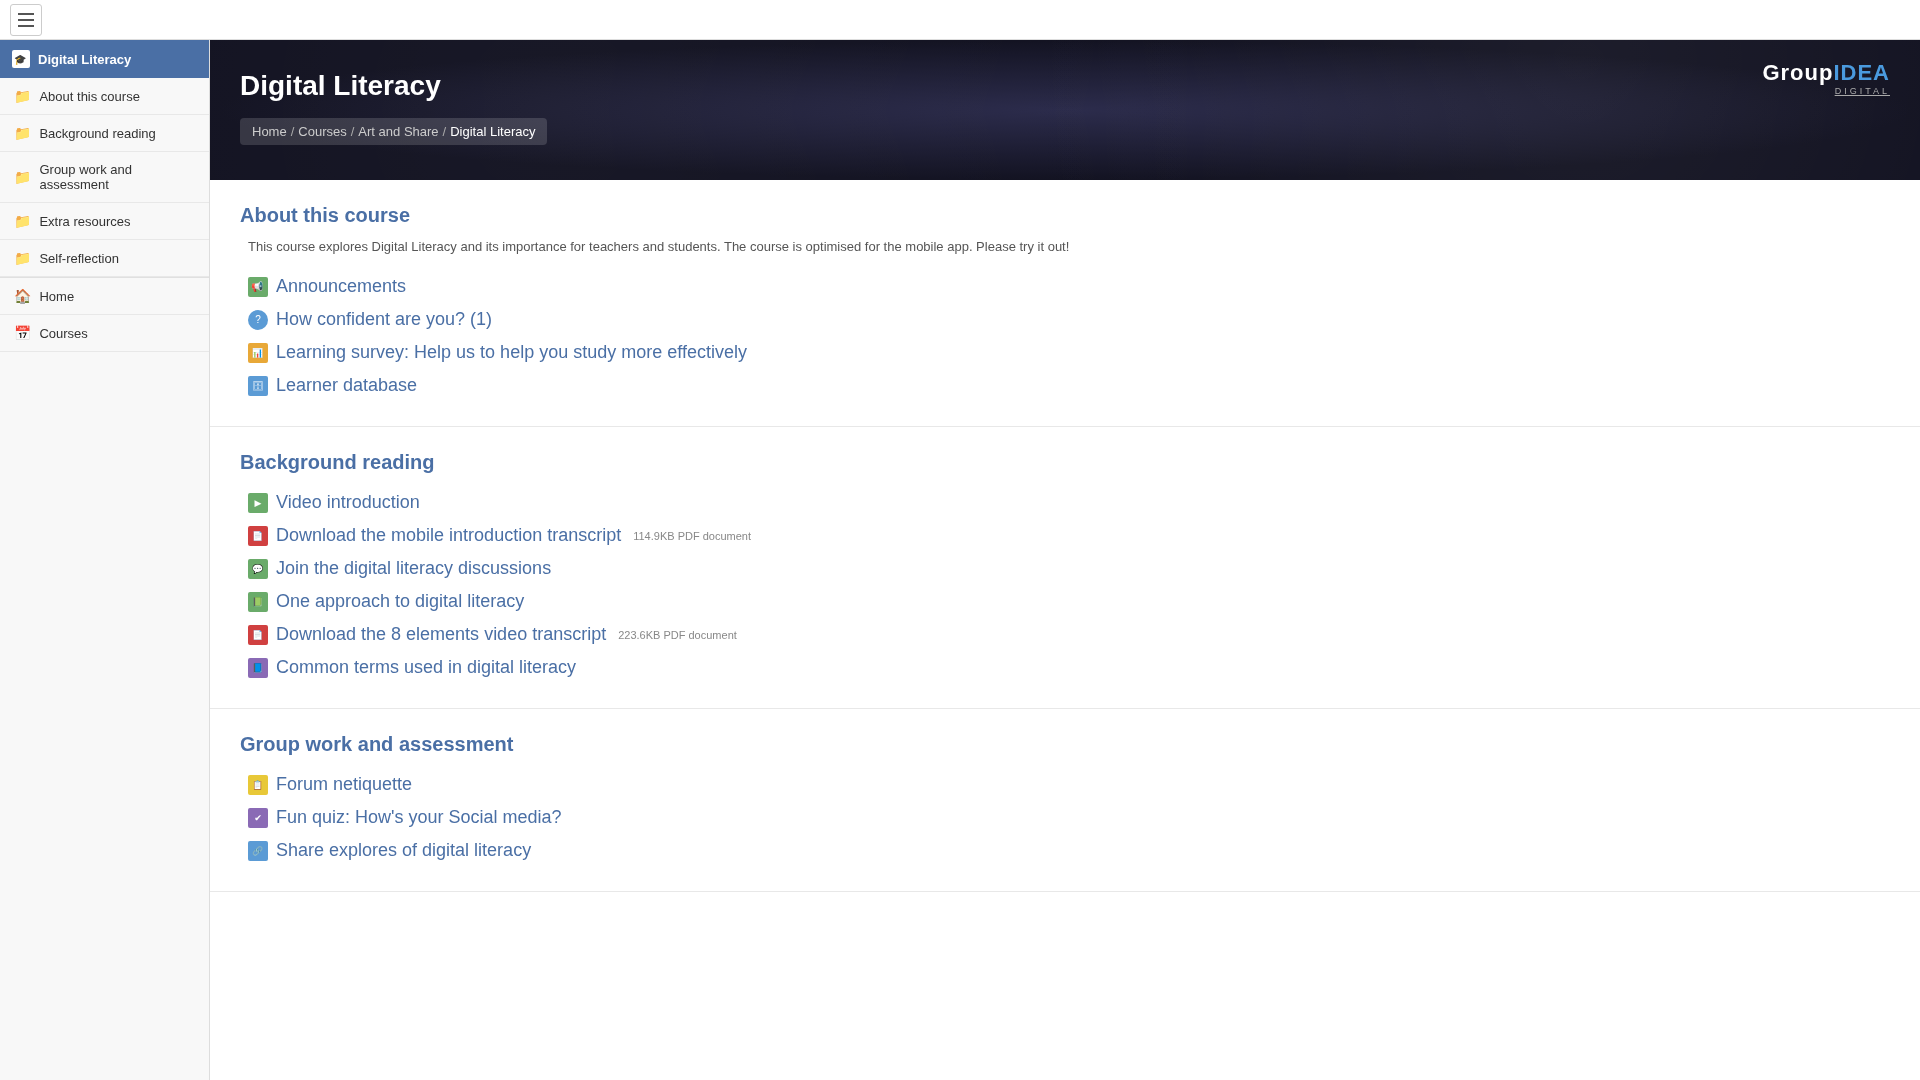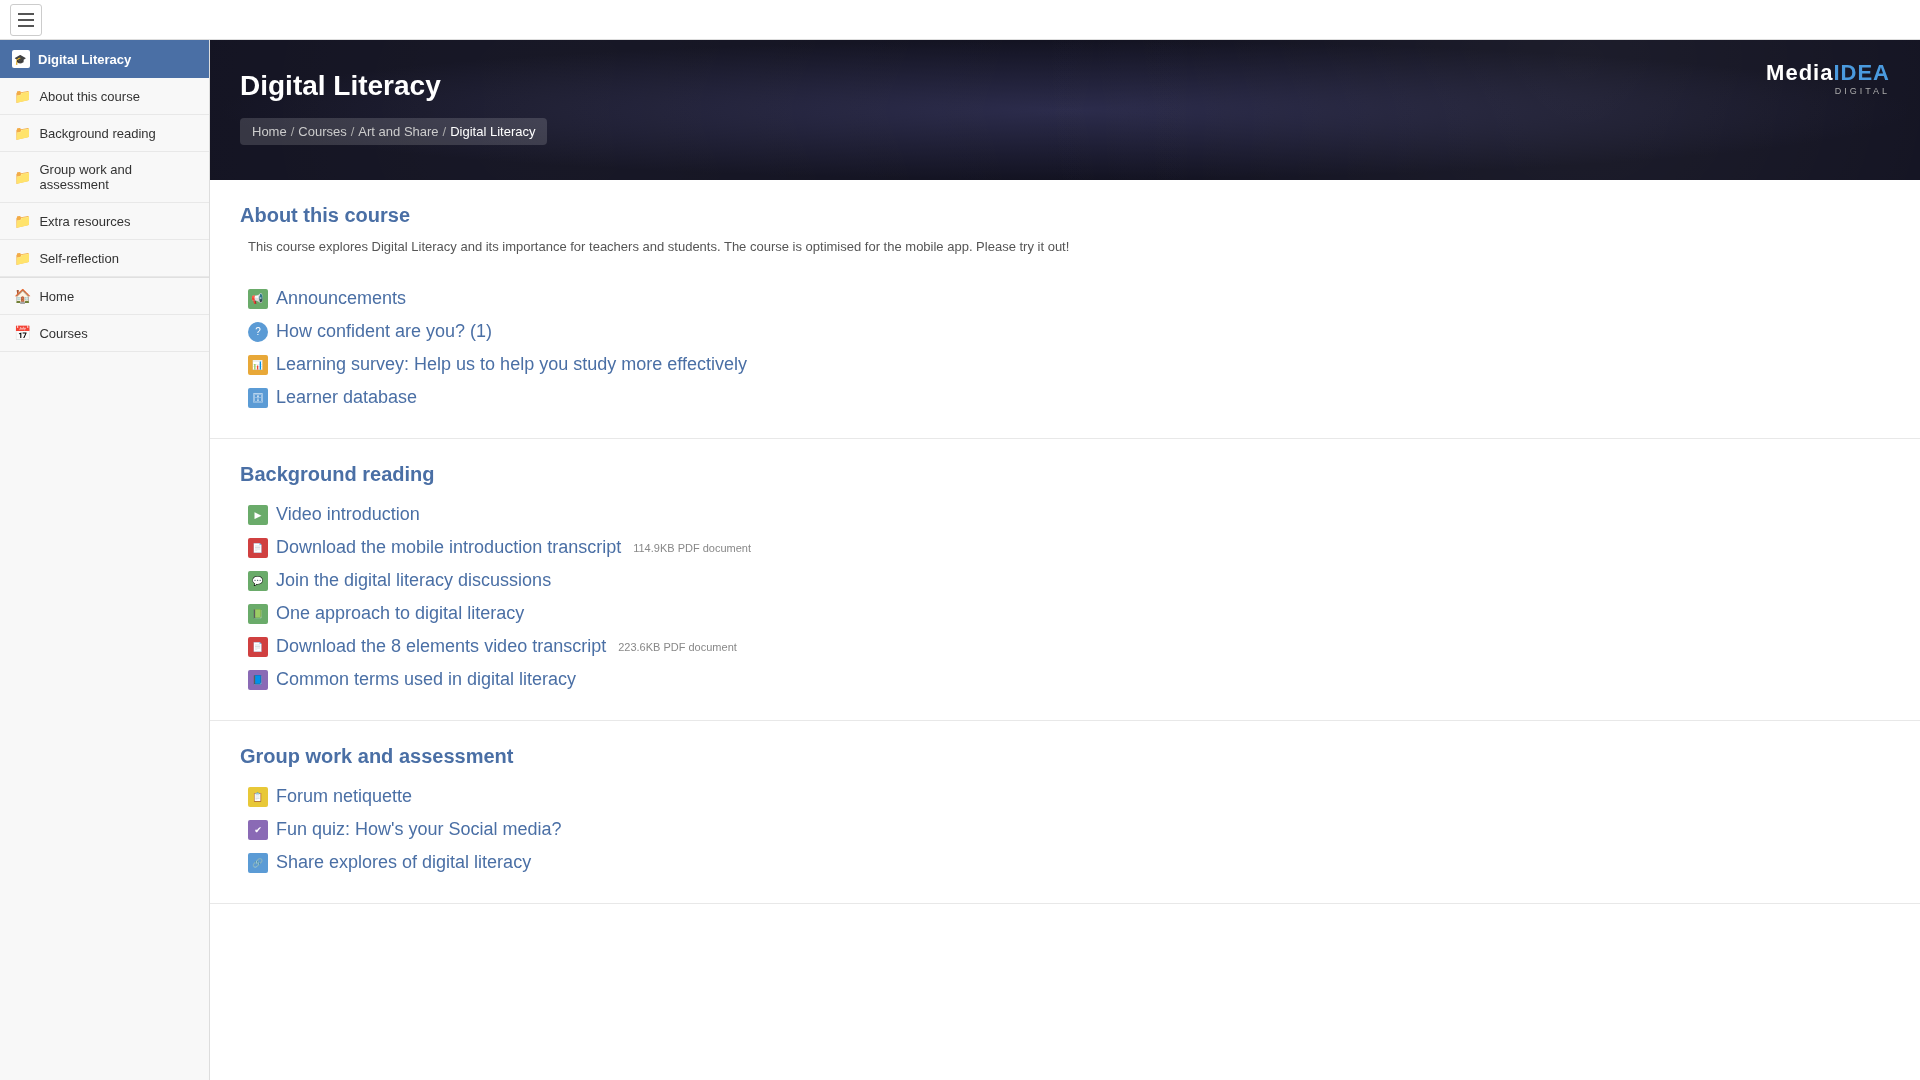--- a/index.html
+++ b/index.html
@@ -154,20 +154,21 @@
       font-weight: bold;
       letter-spacing: 1px;
     }
     .brand-logo-text span.sound { color: #fff; }
     .brand-logo-text span.idea { color: #4a9ade; }
     .brand-logo-sub {
       color: #aaa;
       font-size: 9px;
       letter-spacing: 3px;
       text-align: right;
+      text-decoration: underline;
     }
 
     
     .main-content {
       background: #fff;
       margin: 0;
       padding: 0;
       flex: 1;
     }
 
@@ -177,21 +178,21 @@
     }
     .section-title {
       color: #4a6fa5;
       font-size: 20px;
       font-weight: bold;
       margin-bottom: 12px;
     }
     .section-description {
       color: #555;
       font-size: 13px;
-      margin-bottom: 28px;
+      margin-bottom: 16px;
       padding-left: 8px;
     }
 
     
     .resource-list { list-style: none; }
     .resource-item {
       display: flex;
       align-items: center;
       gap: 8px;
       padding: 6px 8px;
@@ -354,21 +355,21 @@
       <span class="cal-icon">📅</span>
       <span>Courses</span>
     </div>
   </nav>
 
   <div class="content-area">
 
     <div class="hero-banner">
       <div class="brand-logo">
         <div class="brand-logo-text">
-          <span class="sound">Media</span><span class="idea">IDEA</span>
+          <span class="sound">Group</span><span class="idea">IDEA</span>
         </div>
         <div class="brand-logo-sub">DIGITAL</div>
       </div>
       <h1 class="hero-title">Digital Literacy</h1>
       <nav class="breadcrumb">
         <div class="breadcrumb-nav">
           <a class="breadcrumb-item">Home</a>
           <span class="breadcrumb-sep">/</span>
           <a class="breadcrumb-item">Courses</a>
           <span class="breadcrumb-sep">/</span>

